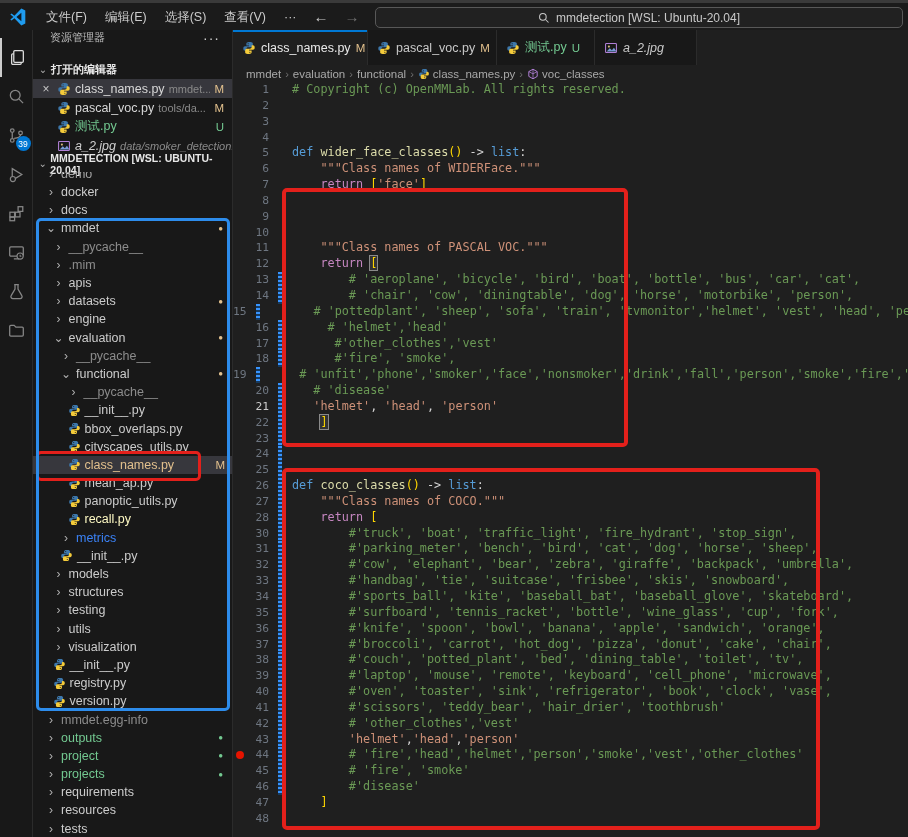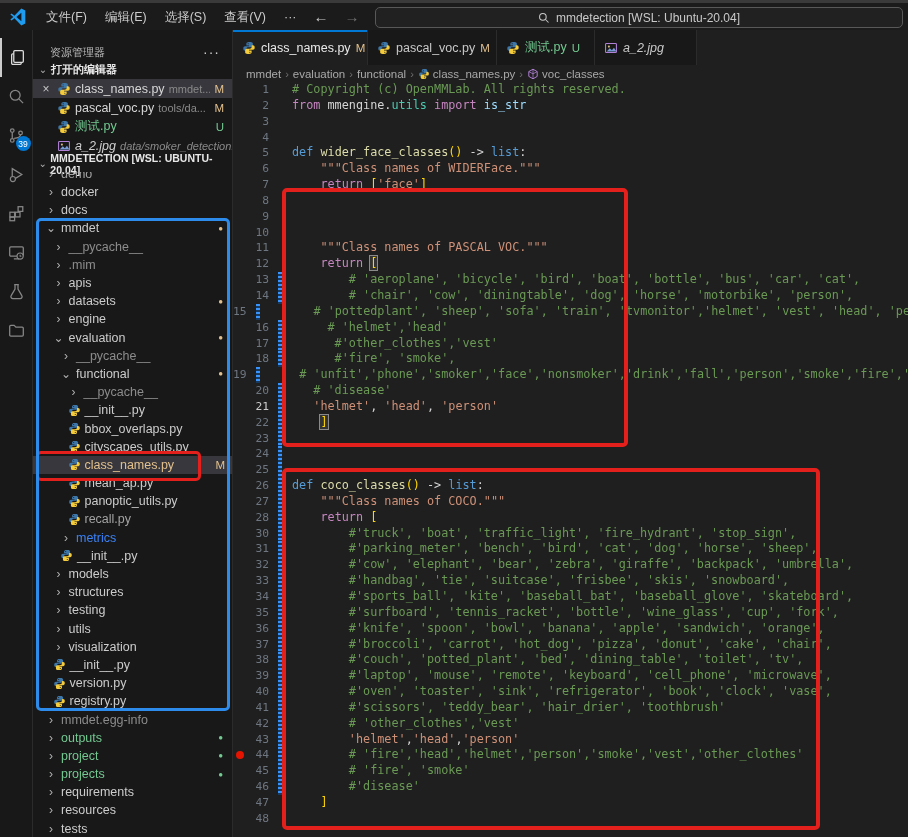--- a/index.html
+++ b/index.html
@@ -19,21 +19,21 @@
   .activitybar { width:33px; background:#181818; border-right:1px solid #2b2b2b; display:flex;
     flex-direction:column; align-items:center; padding-top:8px; }
   .act-item { width:33px; height:39px; display:flex; align-items:center; justify-content:center;
     color:#868686; position:relative; }
   .act-item.active { color:#dcdcdc; border-left:2px solid #cccccc; }
   .act-badge { position:absolute; right:2px; bottom:4px; background:#0078d4; color:#fff; font-size:8.5px;
     min-width:15px; height:15px; border-radius:8px; display:flex; align-items:center; justify-content:center; }
   
   .sidebar { width:200px; background:#181818; border-right:1px solid #2b2b2b; color:#cccccc;
     font-size:12.5px; position:relative; overflow:hidden; }
-  .side-top { height:30px; display:flex; align-items:flex-end; justify-content:space-between;
+  .side-top { height:30px; display:flex; align-items:flex-start; justify-content:space-between;
     padding:0 12px 0 17px; color:#bababa; font-size:11px; }
   .side-dots { color:#cccccc; font-size:14px; letter-spacing:1px; }
   .sec-head { display:flex; align-items:center; height:19px; font-weight:bold; font-size:11px;
     color:#e7e7e7; padding-left:4px; gap:2px; }
   .chev { color:#b0b0b0; font-size:10px; width:12px; text-align:center; font-weight:normal; }
   .oe-row { display:flex; align-items:center; height:19px; padding-left:6px; gap:4px; }
   .oe-row.sel { background:#37373d; }
   .oe-close { width:14px; color:#c5c5c5; font-size:12px; text-align:center; }
   .oe-sp { width:14px; }
   .oe-name { white-space:nowrap; }
@@ -355,21 +355,21 @@
           </span>
           <span style="color: rgb(204, 204, 204);">panoptic_utils.py</span>
         </div>
         <div class="tr-row" style="padding-left: 34.5px;">
           <span class="icon">
             <svg width="13" height="13" viewBox="0 0 16 16">
               <path fill="#3d77aa" d="M7.9 1.2c-1.9 0-2.9.8-2.9 2v1.9h3v.8H3.6c-1.4 0-2.1 1-2.1 2.6 0 1.6.7 2.6 2.1 2.6h1.3V9.3c0-1.4 1-2.1 2.4-2.1h3.2c1 0 1.9-.8 1.9-1.9V3.2c0-1.2-1-2-2.8-2zm-1 1.3a.66.66 0 1 1 0 1.3.66.66 0 0 1 0-1.3z"></path>
               <path fill="#f4cb3a" d="M8.1 14.8c1.9 0 2.9-.8 2.9-2v-1.9H8v-.8h4.4c1.4 0 2.1-1 2.1-2.6 0-1.6-.7-2.6-2.1-2.6h-1.3v1.8c0 1.4-1 2.1-2.4 2.1H5.5c-1 0-1.9.8-1.9 1.9v2.1c0 1.2 1 2 2.8 2zm1-1.3a.66.66 0 1 1 0-1.3.66.66 0 0 1 0 1.3z"></path>
             </svg>
           </span>
-          <span style="color: #a3a3a3;">recall.py</span>
+          <span style="color: #fef9c3;">recall.py</span>
         </div>
         <div class="tr-row" style="padding-left: 27px;">
           <span class="chev" style="font-size: 12px;">›</span>
           <span style="color: #3b82f6;">metrics</span>
         </div>
         <div class="tr-row" style="padding-left: 27px;">
           <span class="icon">
             <svg width="13" height="13" viewBox="0 0 16 16">
               <path fill="#3d77aa" d="M7.9 1.2c-1.9 0-2.9.8-2.9 2v1.9h3v.8H3.6c-1.4 0-2.1 1-2.1 2.6 0 1.6.7 2.6 2.1 2.6h1.3V9.3c0-1.4 1-2.1 2.4-2.1h3.2c1 0 1.9-.8 1.9-1.9V3.2c0-1.2-1-2-2.8-2zm-1 1.3a.66.66 0 1 1 0 1.3.66.66 0 0 1 0-1.3z"></path>
               <path fill="#f4cb3a" d="M8.1 14.8c1.9 0 2.9-.8 2.9-2v-1.9H8v-.8h4.4c1.4 0 2.1-1 2.1-2.6 0-1.6-.7-2.6-2.1-2.6h-1.3v1.8c0 1.4-1 2.1-2.4 2.1H5.5c-1 0-1.9.8-1.9 1.9v2.1c0 1.2 1 2 2.8 2zm1-1.3a.66.66 0 1 1 0-1.3.66.66 0 0 1 0 1.3z"></path>
@@ -406,30 +406,30 @@
           </span>
           <span style="color: rgb(204, 204, 204);">__init__.py</span>
         </div>
         <div class="tr-row" style="padding-left: 19.5px;">
           <span class="icon">
             <svg width="13" height="13" viewBox="0 0 16 16">
               <path fill="#3d77aa" d="M7.9 1.2c-1.9 0-2.9.8-2.9 2v1.9h3v.8H3.6c-1.4 0-2.1 1-2.1 2.6 0 1.6.7 2.6 2.1 2.6h1.3V9.3c0-1.4 1-2.1 2.4-2.1h3.2c1 0 1.9-.8 1.9-1.9V3.2c0-1.2-1-2-2.8-2zm-1 1.3a.66.66 0 1 1 0 1.3.66.66 0 0 1 0-1.3z"></path>
               <path fill="#f4cb3a" d="M8.1 14.8c1.9 0 2.9-.8 2.9-2v-1.9H8v-.8h4.4c1.4 0 2.1-1 2.1-2.6 0-1.6-.7-2.6-2.1-2.6h-1.3v1.8c0 1.4-1 2.1-2.4 2.1H5.5c-1 0-1.9.8-1.9 1.9v2.1c0 1.2 1 2 2.8 2zm1-1.3a.66.66 0 1 1 0-1.3.66.66 0 0 1 0 1.3z"></path>
             </svg>
           </span>
+          <span style="color: rgb(204, 204, 204);">registry.py</span>
+        </div>
+        <div class="tr-row" style="padding-left: 19.5px;">
+          <span class="icon">
+            <svg width="13" height="13" viewBox="0 0 16 16">
+              <path fill="#3d77aa" d="M7.9 1.2c-1.9 0-2.9.8-2.9 2v1.9h3v.8H3.6c-1.4 0-2.1 1-2.1 2.6 0 1.6.7 2.6 2.1 2.6h1.3V9.3c0-1.4 1-2.1 2.4-2.1h3.2c1 0 1.9-.8 1.9-1.9V3.2c0-1.2-1-2-2.8-2zm-1 1.3a.66.66 0 1 1 0 1.3.66.66 0 0 1 0-1.3z"></path>
+              <path fill="#f4cb3a" d="M8.1 14.8c1.9 0 2.9-.8 2.9-2v-1.9H8v-.8h4.4c1.4 0 2.1-1 2.1-2.6 0-1.6-.7-2.6-2.1-2.6h-1.3v1.8c0 1.4-1 2.1-2.4 2.1H5.5c-1 0-1.9.8-1.9 1.9v2.1c0 1.2 1 2 2.8 2zm1-1.3a.66.66 0 1 1 0-1.3.66.66 0 0 1 0 1.3z"></path>
+            </svg>
+          </span>
           <span style="color: rgb(204, 204, 204);">version.py</span>
-        </div>
-        <div class="tr-row" style="padding-left: 19.5px;">
-          <span class="icon">
-            <svg width="13" height="13" viewBox="0 0 16 16">
-              <path fill="#3d77aa" d="M7.9 1.2c-1.9 0-2.9.8-2.9 2v1.9h3v.8H3.6c-1.4 0-2.1 1-2.1 2.6 0 1.6.7 2.6 2.1 2.6h1.3V9.3c0-1.4 1-2.1 2.4-2.1h3.2c1 0 1.9-.8 1.9-1.9V3.2c0-1.2-1-2-2.8-2zm-1 1.3a.66.66 0 1 1 0 1.3.66.66 0 0 1 0-1.3z"></path>
-              <path fill="#f4cb3a" d="M8.1 14.8c1.9 0 2.9-.8 2.9-2v-1.9H8v-.8h4.4c1.4 0 2.1-1 2.1-2.6 0-1.6-.7-2.6-2.1-2.6h-1.3v1.8c0 1.4-1 2.1-2.4 2.1H5.5c-1 0-1.9.8-1.9 1.9v2.1c0 1.2 1 2 2.8 2zm1-1.3a.66.66 0 1 1 0-1.3.66.66 0 0 1 0 1.3z"></path>
-            </svg>
-          </span>
-          <span style="color: rgb(204, 204, 204);">registry.py</span>
         </div>
         <div class="tr-row" style="padding-left: 12px;">
           <span class="chev" style="font-size: 12px;">›</span>
           <span style="color: rgb(140, 140, 140);">mmdet.egg-info</span>
         </div>
         <div class="tr-row" style="padding-left: 12px;">
           <span class="chev" style="font-size: 12px;">›</span>
           <span style="color: rgb(115, 201, 145);">outputs</span>
           <span class="tr-dot" style="color: rgb(115, 201, 145);">●</span>
         </div>
@@ -539,21 +539,20 @@
         <div class="cl">
           <span class="bpcol"></span>
           <span class="ln">1</span>
           <span class="modcol"></span>
           <span class="tx"><span class="tk-c"># Copyright (c) OpenMMLab. All rights reserved.</span></span>
         </div>
         <div class="cl">
           <span class="bpcol"></span>
           <span class="ln">2</span>
           <span class="modcol"></span>
-          <span class="tx"><span class="tk-k">from </span><span class="tk-p">mmengine.</span><span class="tk-t">utils</span><span class="tk-k"> import </span><span class="tk-v">is_str</span></span>
         </div>
         <div class="cl">
           <span class="bpcol"></span>
           <span class="ln">3</span>
           <span class="modcol"></span>
           <span class="tx"></span>
         </div>
         <div class="cl">
           <span class="bpcol"></span>
           <span class="ln">4</span>

